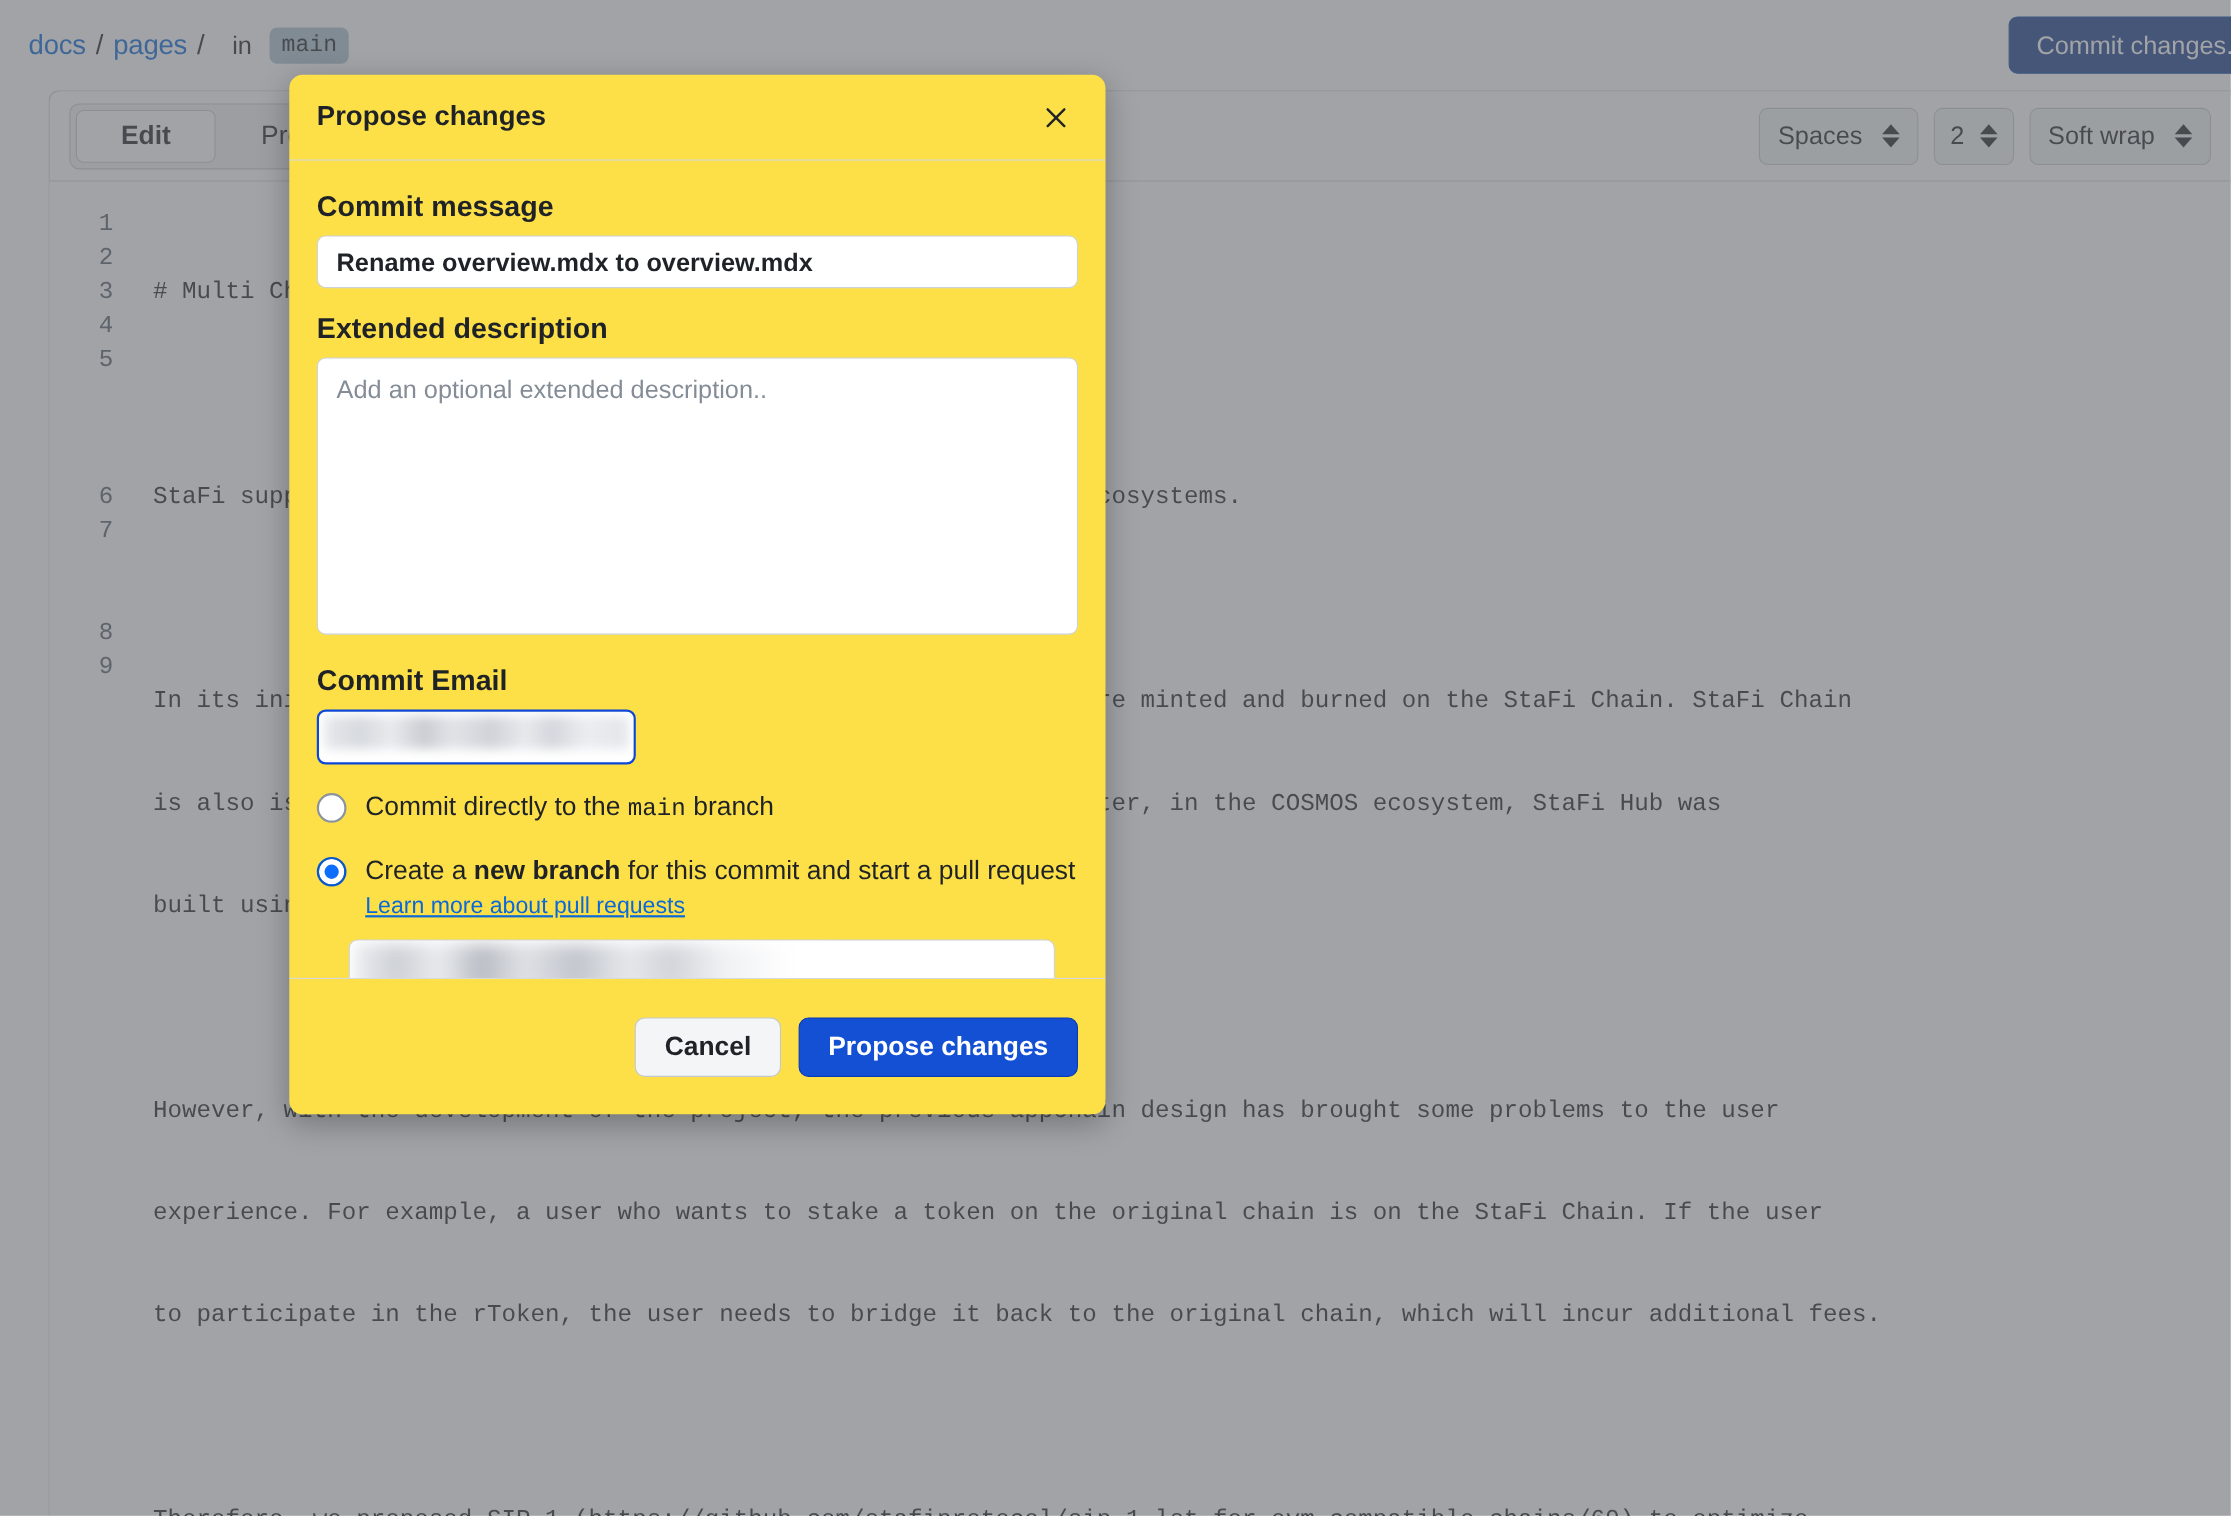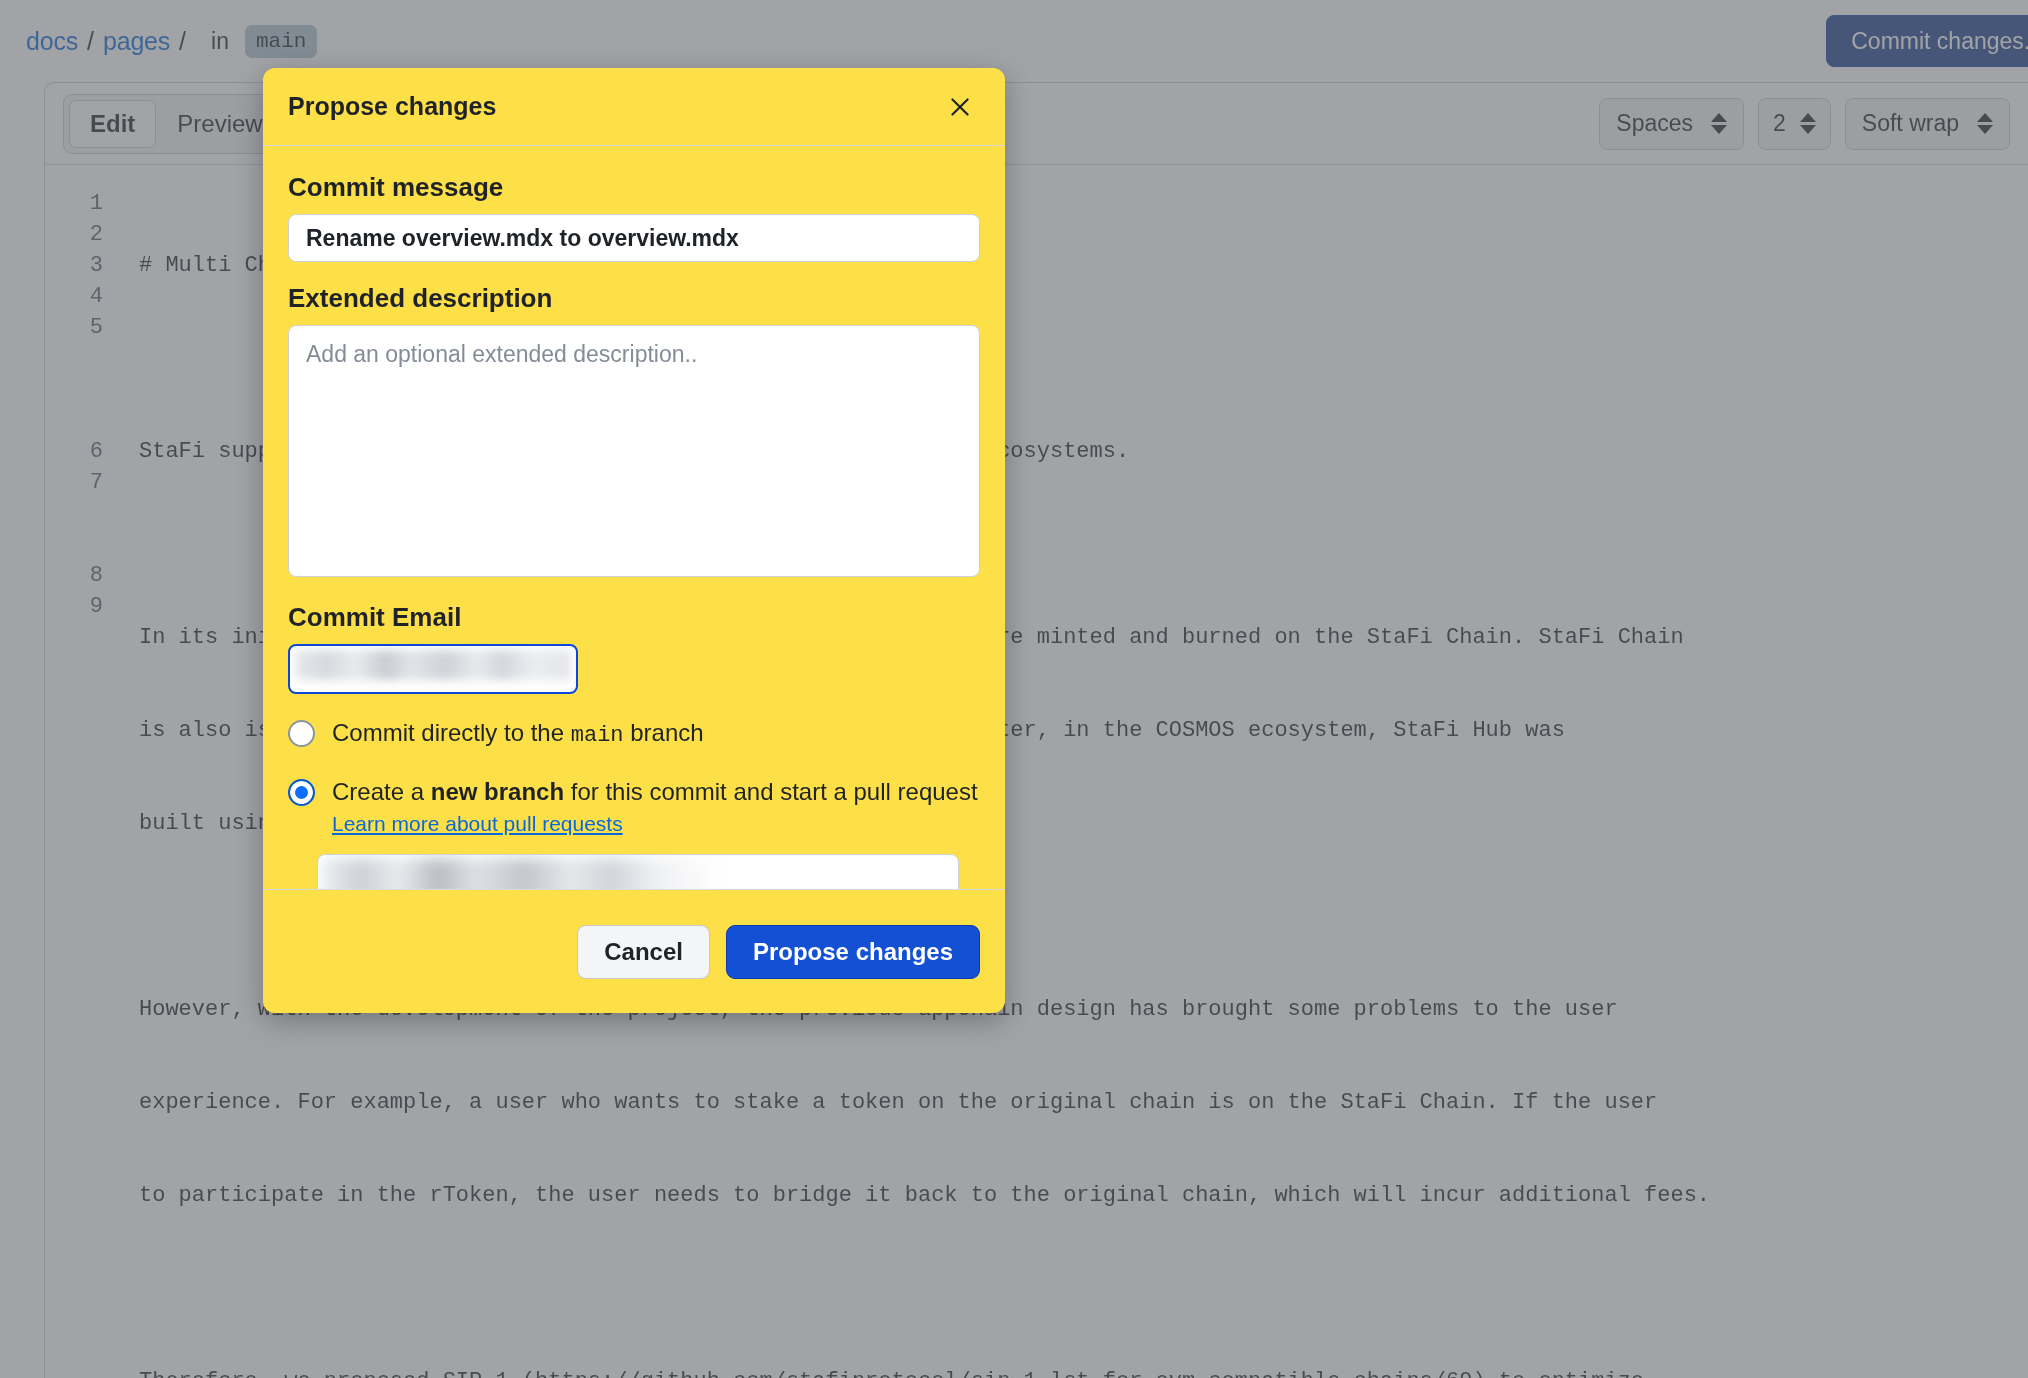--- a/index.html
+++ b/index.html
@@ -71,21 +71,21 @@
   .editor-toolbar {
     height: 82px; display: flex; align-items: center;
     padding: 0 18px; border-bottom: 1px solid #d6dade;
   }
   .tabgroup {
     display: flex; align-items: center;
     border: 1px solid #c9cdd2; border-radius: 9px;
     background: #f2f3f4; padding: 5px;
   }
   .tab {
-    height: 48px; padding: 0 20px; display: flex; align-items: center;
+    height: 48px; padding: 0 40px; display: flex; align-items: center;
     font-size: 24px; color: #1f2328; border-radius: 7px;
     cursor: pointer; background: transparent; border: 1px solid transparent;
   }
   .tab.active {
     background: #ffffff; border-color: #c9cdd2; font-weight: 700;
   }
   .toolbar-right { margin-left: auto; display: flex; align-items: center; gap: 14px; }
   .select-box {
     height: 52px; display: flex; align-items: center; gap: 18px;
     border: 1px solid #c9cdd2; border-radius: 8px;

